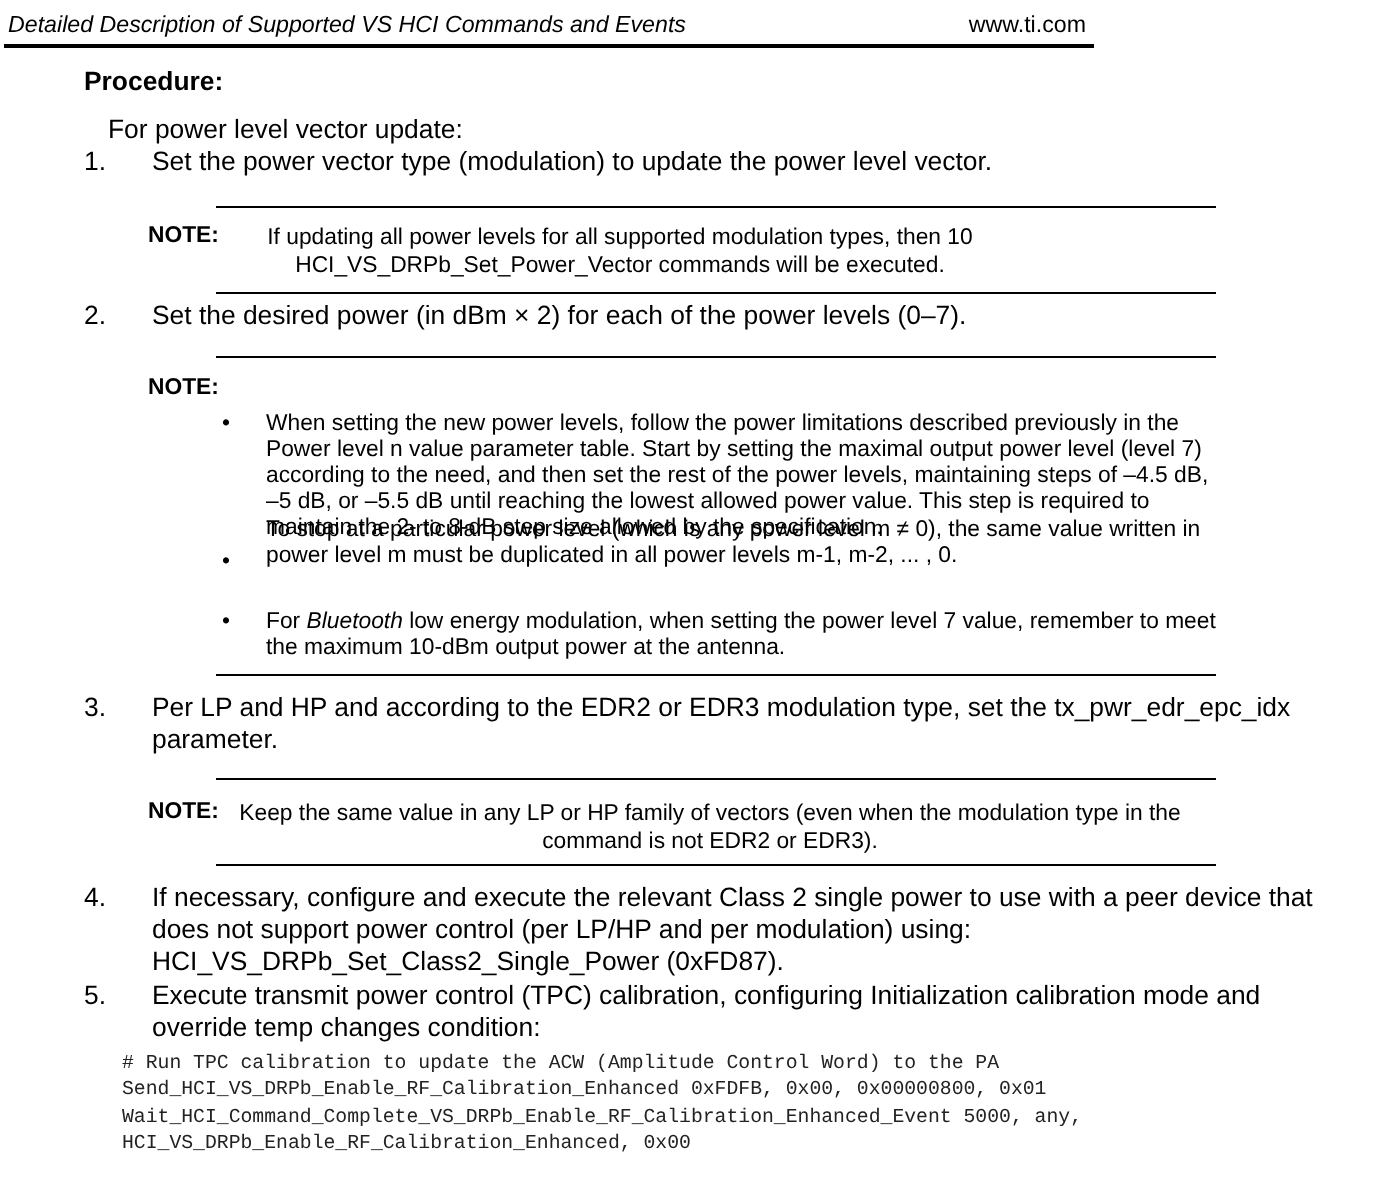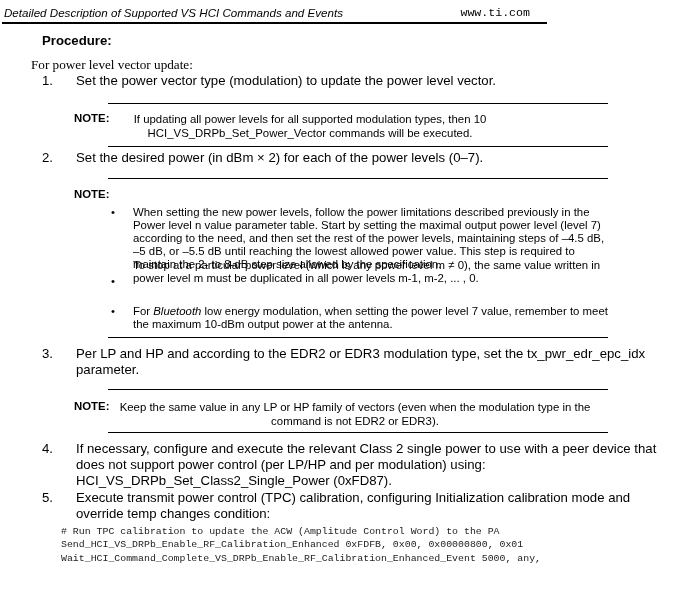--- a/index.html
+++ b/index.html
@@ -5,29 +5,29 @@
     * { margin: 0; padding: 0; box-sizing: border-box; }
     html, body {
       width: 689px; height: 601px; background: #ffffff; overflow: hidden;
       font-family: "Liberation Sans", sans-serif; color: #000;
     }
     .page { position: relative; width: 550px; height: 601px; }
     .hdr-left {
       position: absolute; left: 4px; top: 6px; font-size: 11.6px; font-style: italic;
     }
     .hdr-right {
-      position: absolute; right: 20px; top: 6px; font-size: 11.6px; font-family: Liberation Mono, monospace;
+      position: absolute; right: 7px; top: 6px; font-size: 11.6px;
     }
     .hdr-rule {
       position: absolute; left: 2px; right: 3px; top: 22px; height: 2px; background: #000;
     }
     .abs { position: absolute; }
     .procedure { left: 42px; top: 33px; font-size: 13.2px; font-weight: bold; }
     .body-text { font-size: 13.2px; line-height: 16px; }
-    .intro { left: 31px; top: 57px; font-family: Liberation Serif, serif; }
+    .intro { left: 54px; top: 57px; }
     .step { left: 42px; width: 640px; }
     .step .num { position: absolute; left: 0; top: 0; }
     .step .txt { margin-left: 34px; display: block; }
     .rule { position: absolute; left: 108px; width: 500px; height: 1px; background: #000; }
     .note-label { font-size: 11.4px; font-weight: bold; position: absolute; padding-left: 13px; }
     .note-text { font-size: 11.4px; line-height: 14px; position: absolute; text-align: center; }
     .bullet-dot { position: absolute; font-size: 11.4px; }
     .bullet-text { position: absolute; font-size: 11.4px; line-height: 13px; width: 480px; }
     .code {
       position: absolute; left: 61px; top: 525px; font-family: "Liberation Mono", monospace;
@@ -88,15 +88,15 @@
   <div class="abs body-text step" style="top:441px; width:645px;">
     <span class="num">4.</span>
     <span class="txt">If necessary, configure and execute the relevant Class 2 single power to use with a peer device that does not support power control (per LP/HP and per modulation) using: HCI_VS_DRPb_Set_Class2_Single_Power (0xFD87).</span>
   </div>
 
   <div class="abs body-text step" style="top:490px; width:620px;">
     <span class="num">5.</span>
     <span class="txt">Execute transmit power control (TPC) calibration, configuring Initialization calibration mode and override temp changes condition:</span>
   </div>
 
-  <div class="code"><div># Run TPC calibration to update the ACW (Amplitude Control Word) to the PA</div><div>Send_HCI_VS_DRPb_Enable_RF_Calibration_Enhanced 0xFDFB, 0x00, 0x00000800, 0x01</div><div>Wait_HCI_Command_Complete_VS_DRPb_Enable_RF_Calibration_Enhanced_Event 5000, any,</div></div>
+  <div class="code"><div># Run TPC calibration to update the ACW (Amplitude Control Word) to the PA</div><div>Send_HCI_VS_DRPb_Enable_RF_Calibration_Enhanced 0xFDFB, 0x00, 0x00000800, 0x01</div><div>Wait_HCI_Command_Complete_VS_DRPb_Enable_RF_Calibration_Enhanced_Event 5000, any,</div><div>HCI_VS_DRPb_Enable_RF_Calibration_Enhanced, 0x00</div></div>
 
 </div>
 
 </body></html>

